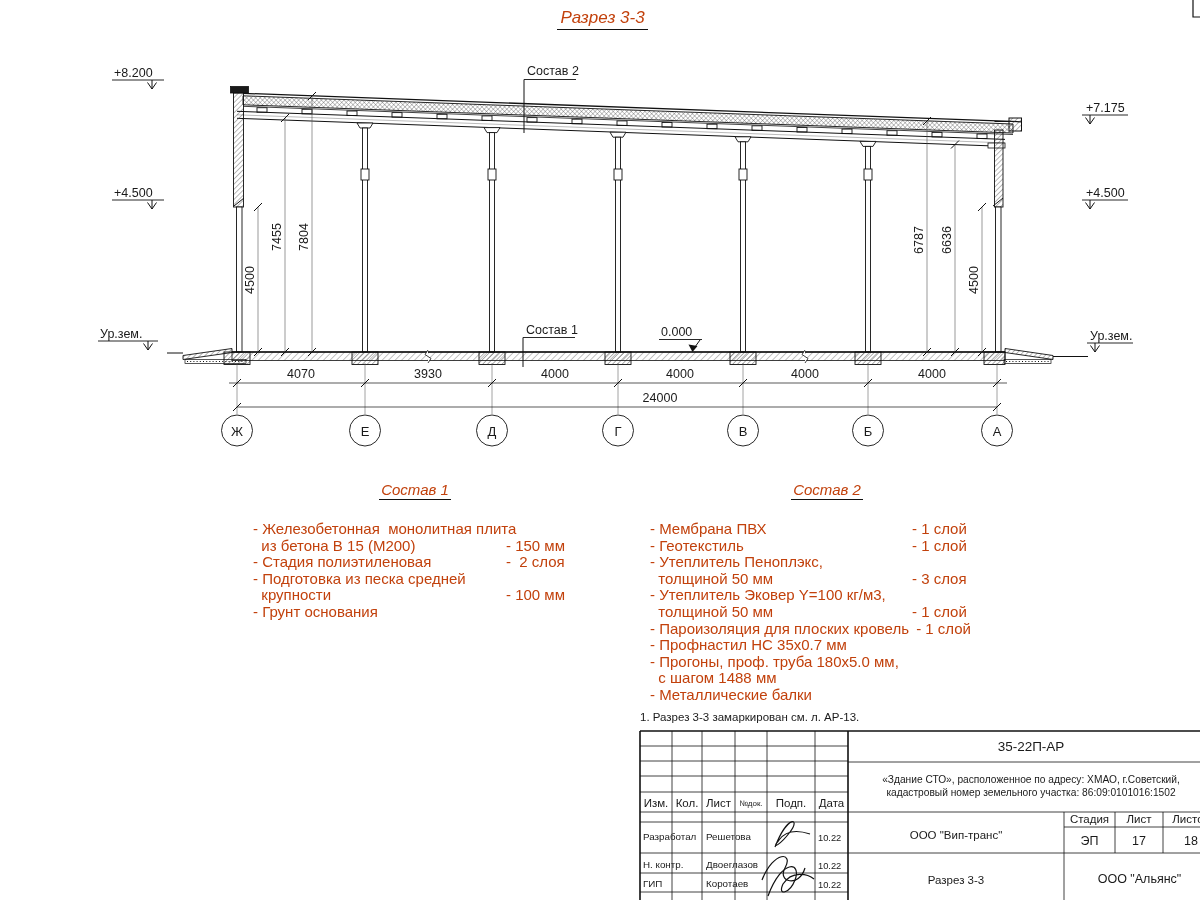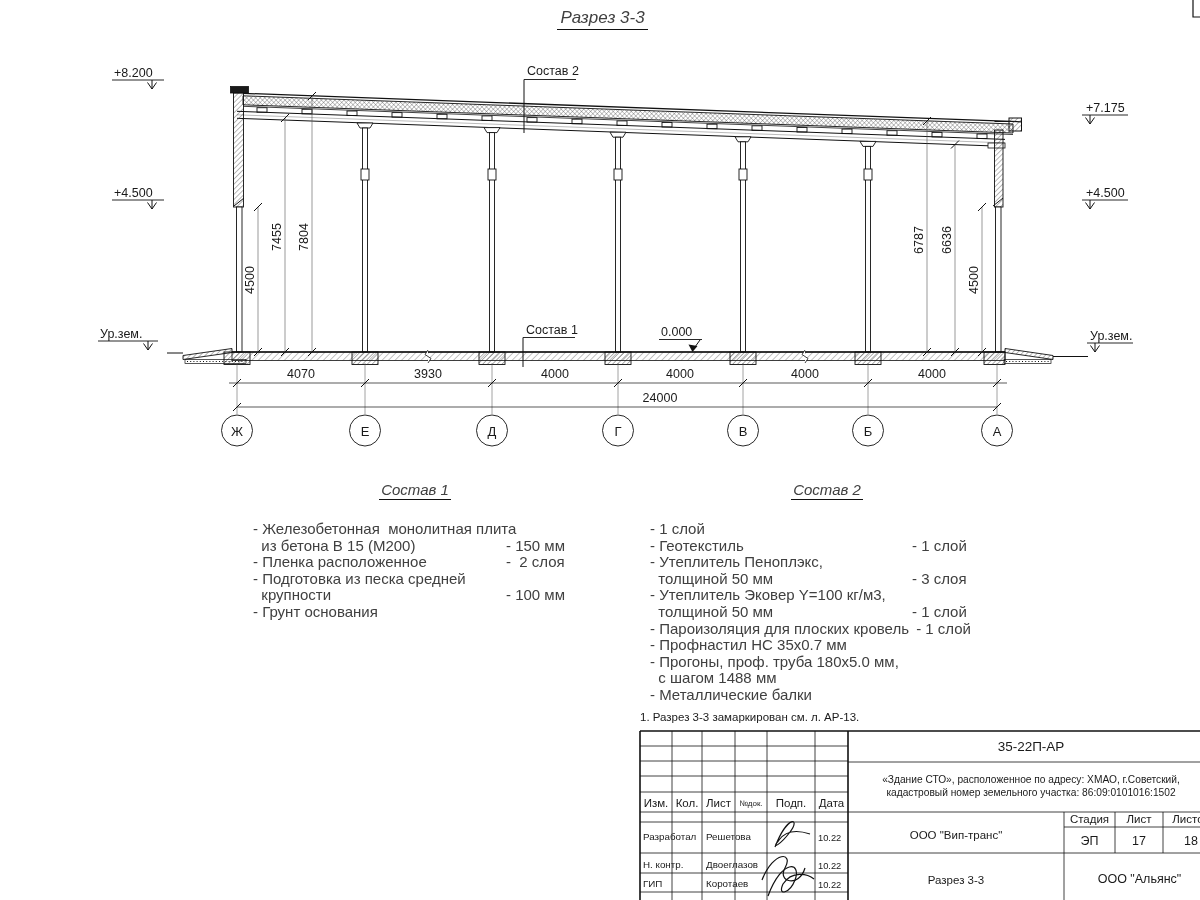--- a/index.html
+++ b/index.html
@@ -1,17 +1,17 @@
 <!DOCTYPE html>
 <html><head>
 <meta charset="utf-8">
 <style>
   html,body{margin:0;padding:0;background:#fff;}
   .page{position:relative;width:1200px;height:900px;background:#ffffff;overflow:hidden;
-        font-family:"Liberation Sans",sans-serif;color:#404040;}
+        font-family:"Liberation Sans",sans-serif;color:#c2410c;}
   svg text{font-family:"Liberation Sans",sans-serif;fill:#1a1a1a;}
   .dtitle{position:absolute;left:505px;top:8px;width:195px;text-align:center;
           font-style:italic;font-size:17px;}
   .dtitle span{border-bottom:1.2px solid #111;padding:0 3px 2px;}
   .stitle{position:absolute;width:150px;text-align:center;font-style:italic;font-size:15px;}
   .stitle span{border-bottom:1.2px solid #111;padding:0 2px 1px;}
   .slist{position:absolute;font-size:15px;line-height:16.6px;}
   .srow{display:flex;}
   .srow .t{display:inline-block;width:253px;white-space:pre;}
   .s2 .srow .t{width:262px;}
@@ -263,40 +263,41 @@
   <div class="slist s1" style="left:253px;top:521px">
     <div class="srow">
         <span class="t">- Железобетонная  монолитная плита</span>
         <span class="v"></span>
       </div>
     <div class="srow">
         <span class="t">  из бетона В 15 (М200)</span>
         <span class="v">- 150 мм</span>
       </div>
     <div class="srow">
-        <span class="t">- Пленка расположенное</span>
+        <span class="t">- Стадия полиэтиленовая</span>
         <span class="v">-  2 слоя</span>
       </div>
     <div class="srow">
         <span class="t">- Подготовка из песка средней</span>
         <span class="v"></span>
       </div>
     <div class="srow">
         <span class="t">  крупности</span>
         <span class="v">- 100 мм</span>
       </div>
     <div class="srow">
         <span class="t">- Грунт основания</span>
         <span class="v"></span>
       </div>
   </div>
 
   <div class="stitle" style="left:752px;top:481px"><span>Состав 2</span></div>
   <div class="slist s2" style="left:650px;top:521px">
     <div class="srow">
+        <span class="t">- Мембрана ПВХ</span>
         <span class="v">- 1 слой</span>
       </div>
     <div class="srow">
         <span class="t">- Геотекстиль</span>
         <span class="v">- 1 слой</span>
       </div>
     <div class="srow">
         <span class="t">- Утеплитель Пеноплэкс,</span>
         <span class="v"></span>
       </div>

